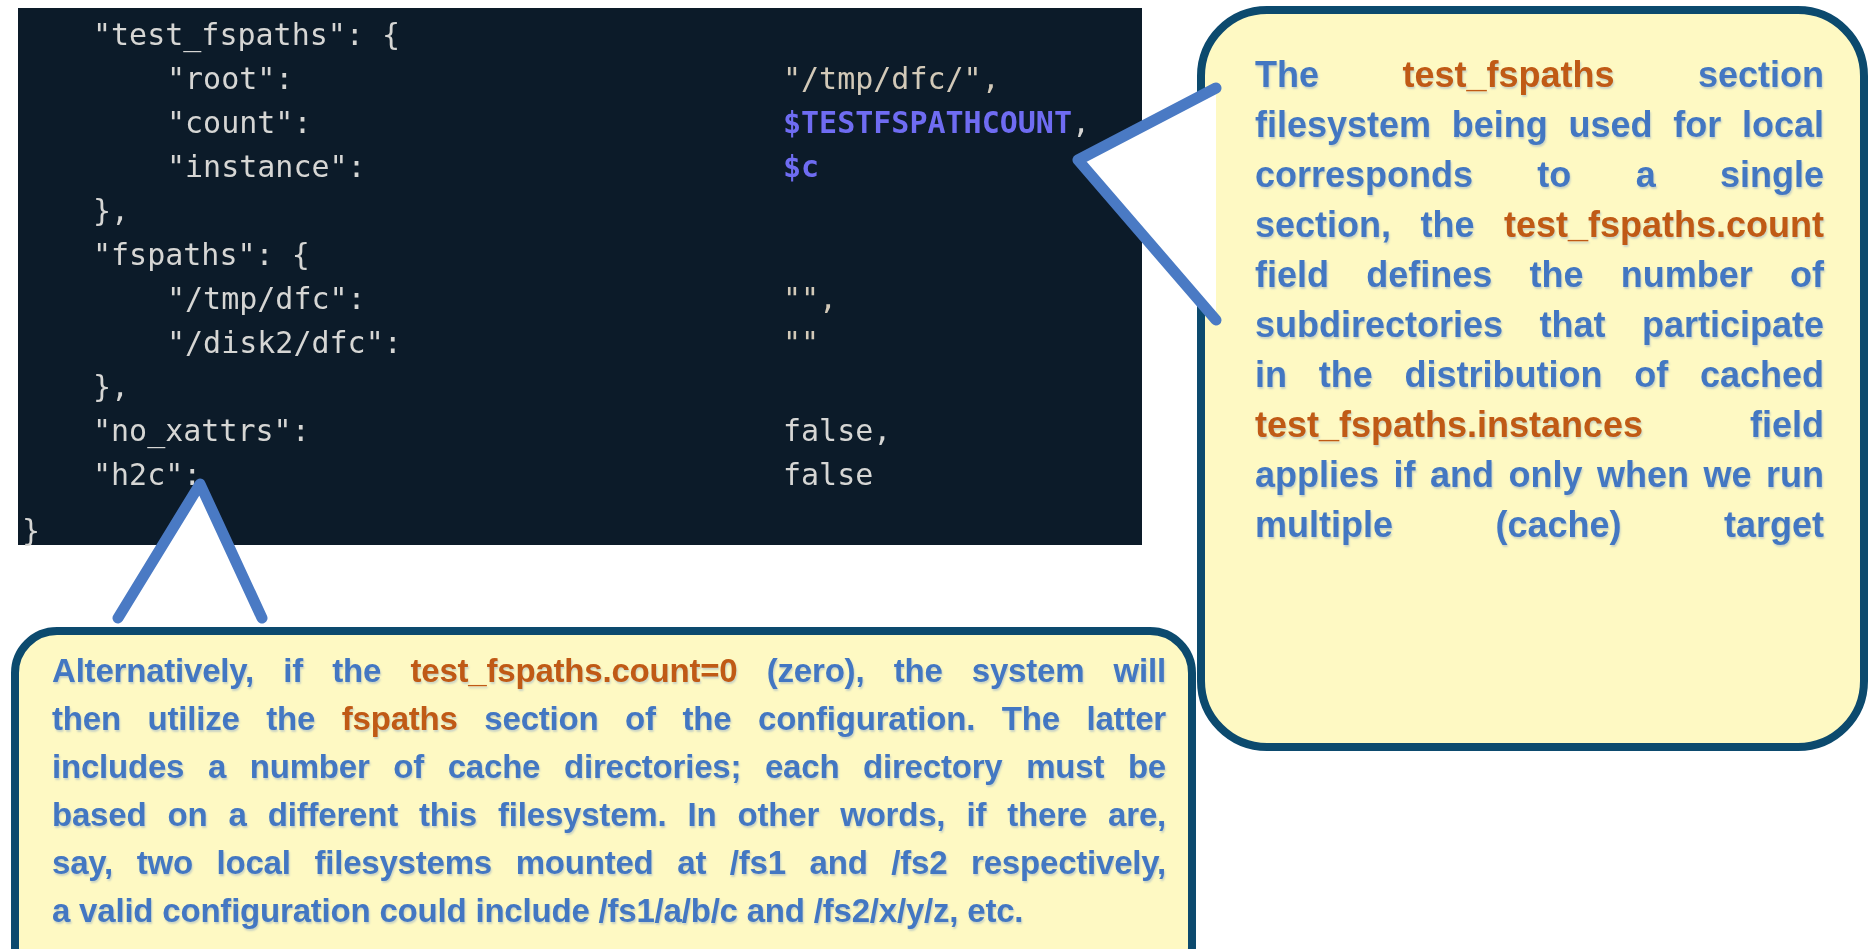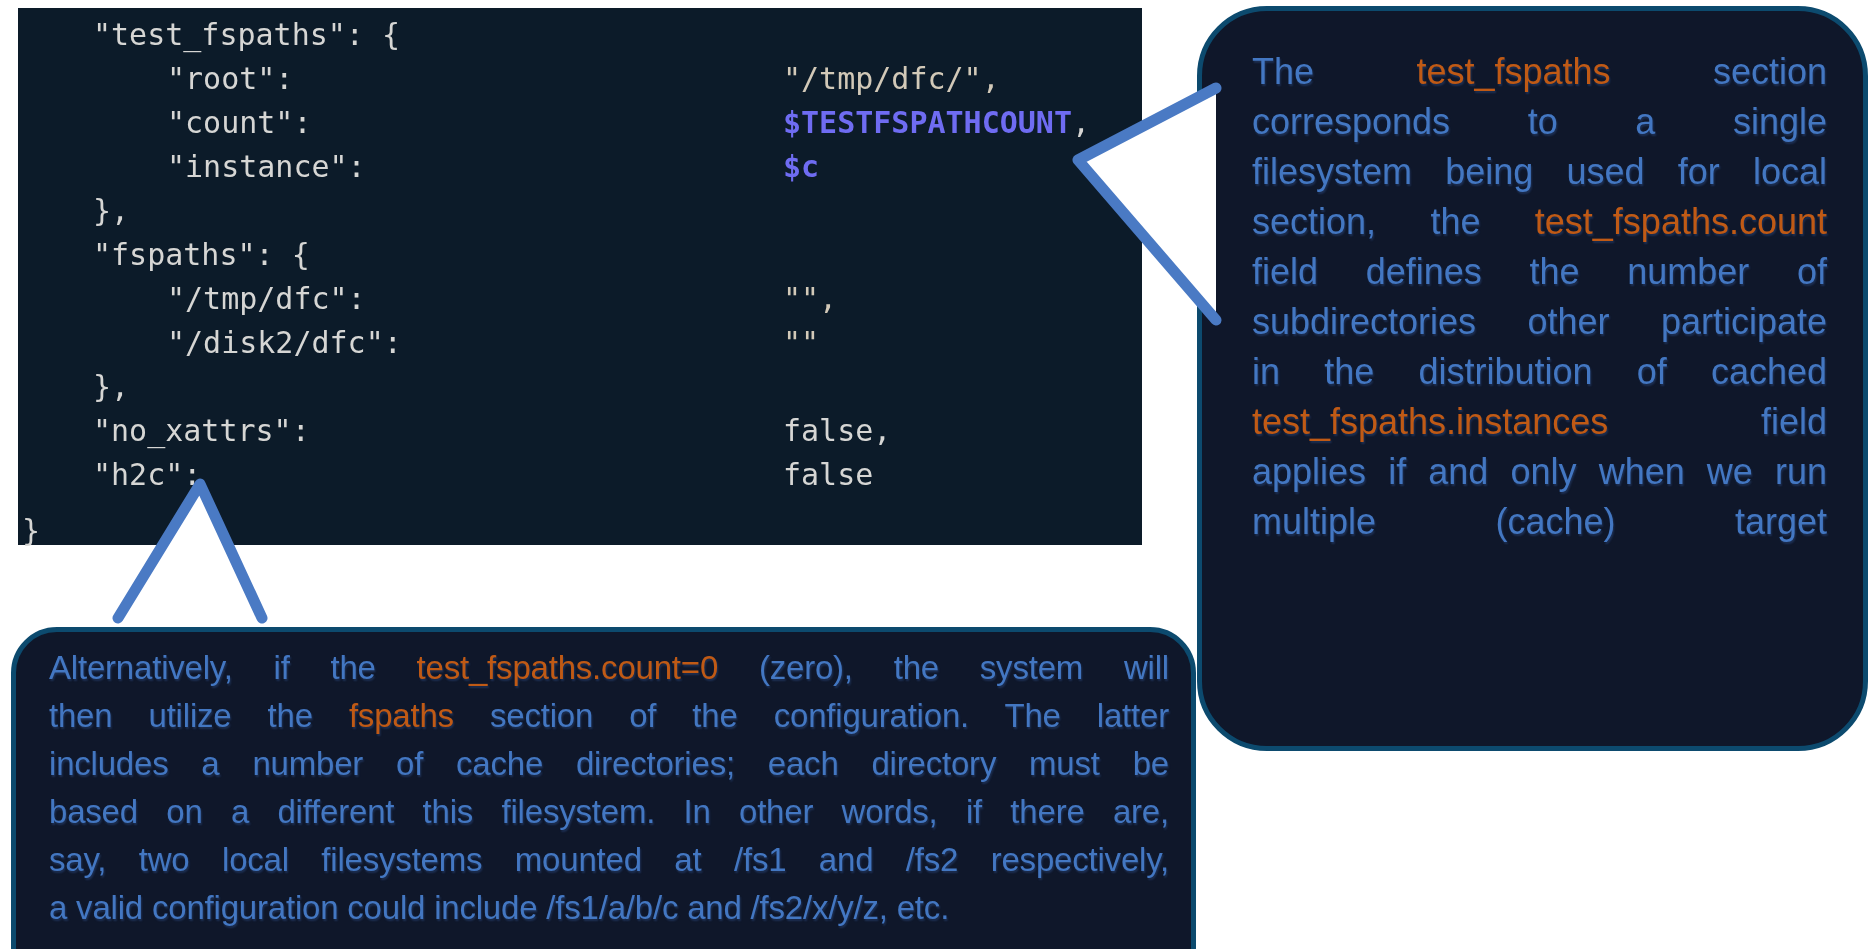--- a/index.html
+++ b/index.html
@@ -14,22 +14,22 @@
   .ind0{padding-left:4px;}
   .ind1{padding-left:75px;}
   .ind2{padding-left:149px;}
   .cl-last{margin-top:12px;}
   .val{position:absolute;left:765px;top:0;}
   .v-str{color:#d2c9b8;}
   .v-var{color:#6f6cf2;font-weight:bold;}
   .v-plain{color:#d6d6d4;}
 
   
-  .callout{position:absolute;background:#0f172a;border:5px solid #0c4a6e;box-sizing:border-box;
-           color:#4377c2;text-shadow:1px 2px 2px rgba(68,114,196,0.28);}
+  .callout{position:absolute;background:#fef9c3;border:8px solid #0c4a6e;box-sizing:border-box;
+           color:#4377c2;text-shadow:1px 2px 2px rgba(68,114,196,0.28);font-weight:bold;}
   .ln{text-align:justify;text-align-last:justify;overflow:visible;}
   .ln.last{text-align-last:left;}
   .hl{color:#c05a15;}
 
   #callout-right{left:1197px;top:6px;width:671px;height:745px;border-radius:70px;
                  padding:36px 36px 0 50px;font-size:36px;}
   #callout-right .ln{height:50px;line-height:50px;}
 
   #callout-bottom{left:11px;top:627px;width:1185px;height:366px;border-radius:46px;
                   padding:12px 22px 0 33px;font-size:33px;letter-spacing:-0.2px;}
@@ -63,25 +63,25 @@
     <div class="ln"><span>Alternatively, if the </span><span class="hl">test_fspaths.count=0</span><span> (zero), the system will</span></div>
     <div class="ln"><span>then utilize the </span><span class="hl">fspaths</span><span> section of the configuration. The latter</span></div>
     <div class="ln"><span>includes a number of cache directories; each directory must be</span></div>
     <div class="ln"><span>based on a different this filesystem. In other words, if there are,</span></div>
     <div class="ln"><span>say, two local filesystems mounted at /fs1 and /fs2 respectively,</span></div>
     <div class="ln last"><span>a valid configuration could include /fs1/a/b/c and /fs2/x/y/z, etc.</span></div>
   </div>
 
   <div class="callout" id="callout-right">
     <div class="ln"><span>The </span><span class="hl">test_fspaths</span><span> section</span></div>
+    <div class="ln"><span>filesystem being used for local</span></div>
     <div class="ln"><span>corresponds to a single</span></div>
-    <div class="ln"><span>filesystem being used for local</span></div>
     <div class="ln"><span>section, the </span><span class="hl">test_fspaths.count</span></div>
     <div class="ln"><span>field defines the number of</span></div>
-    <div class="ln"><span>subdirectories other participate</span></div>
+    <div class="ln"><span>subdirectories that participate</span></div>
     <div class="ln"><span>in the distribution of cached</span></div>
     <div class="ln"><span class="hl">test_fspaths.instances</span><span> field</span></div>
     <div class="ln"><span>applies if and only when we run</span></div>
     <div class="ln"><span>multiple (cache) target</span></div>
   </div>
 
   <svg class="tails" viewBox="0 0 1873 949">
     <path d="M 118 618 L 200 484 L 262 618"></path>
     <path d="M 1216 88 L 1078 160 L 1216 320"></path>
   </svg>

